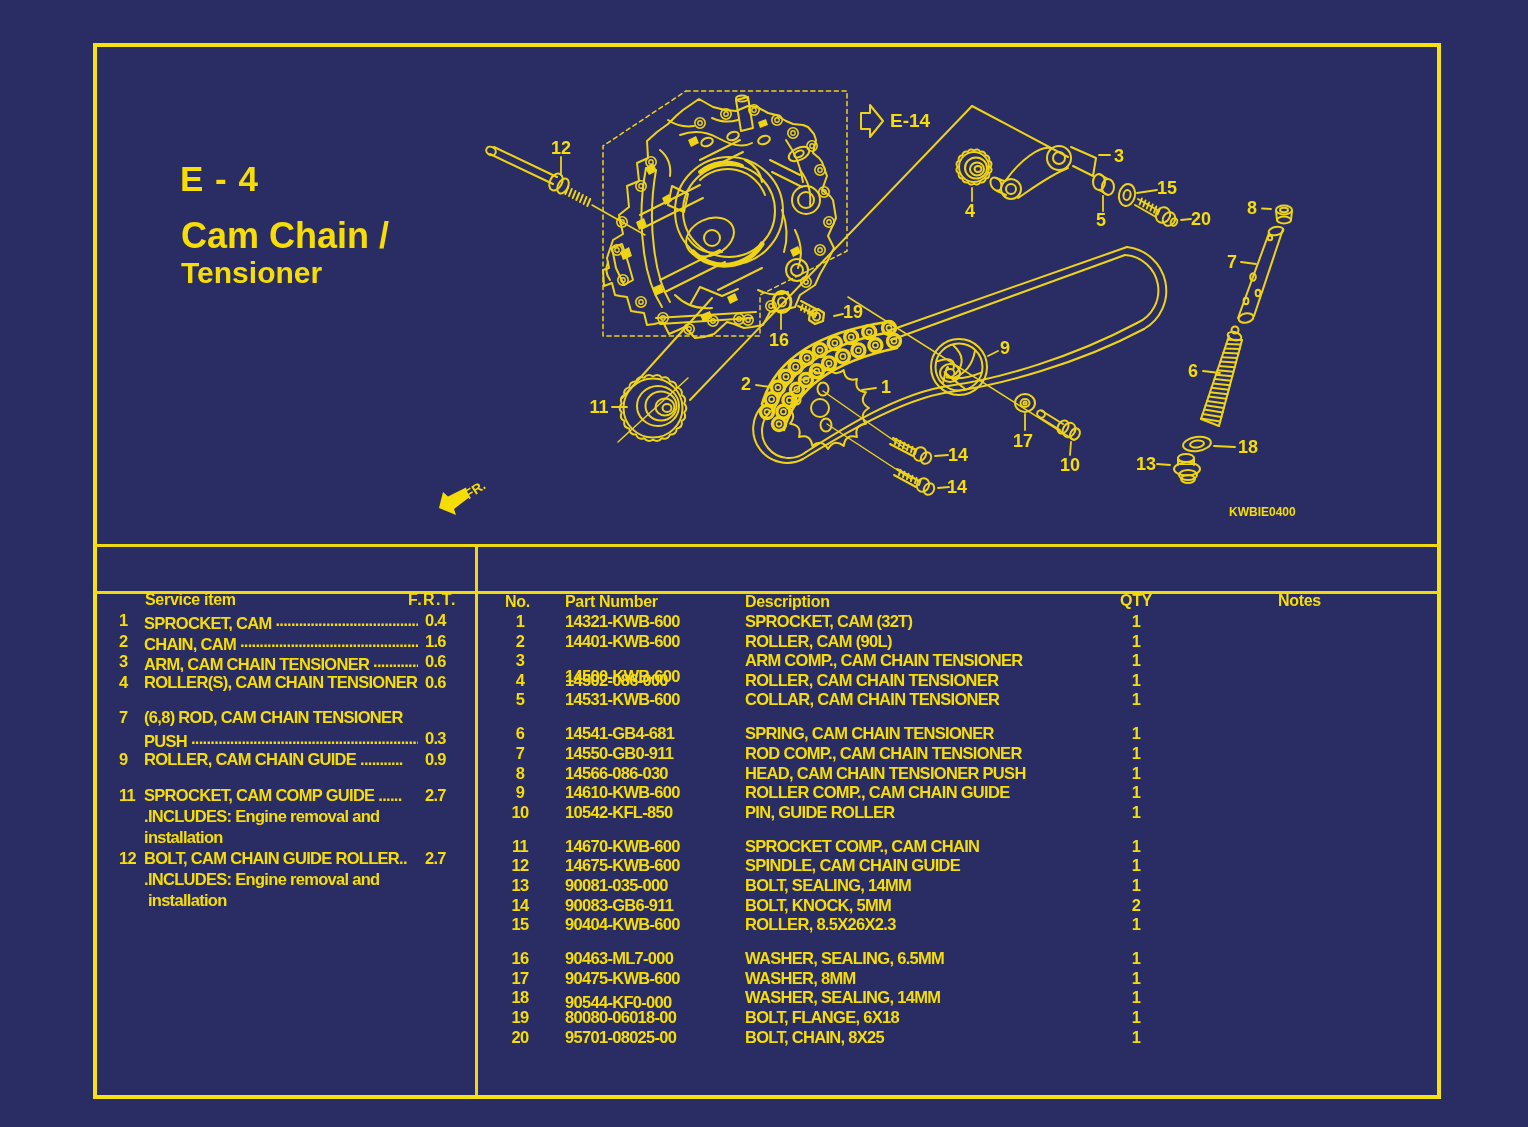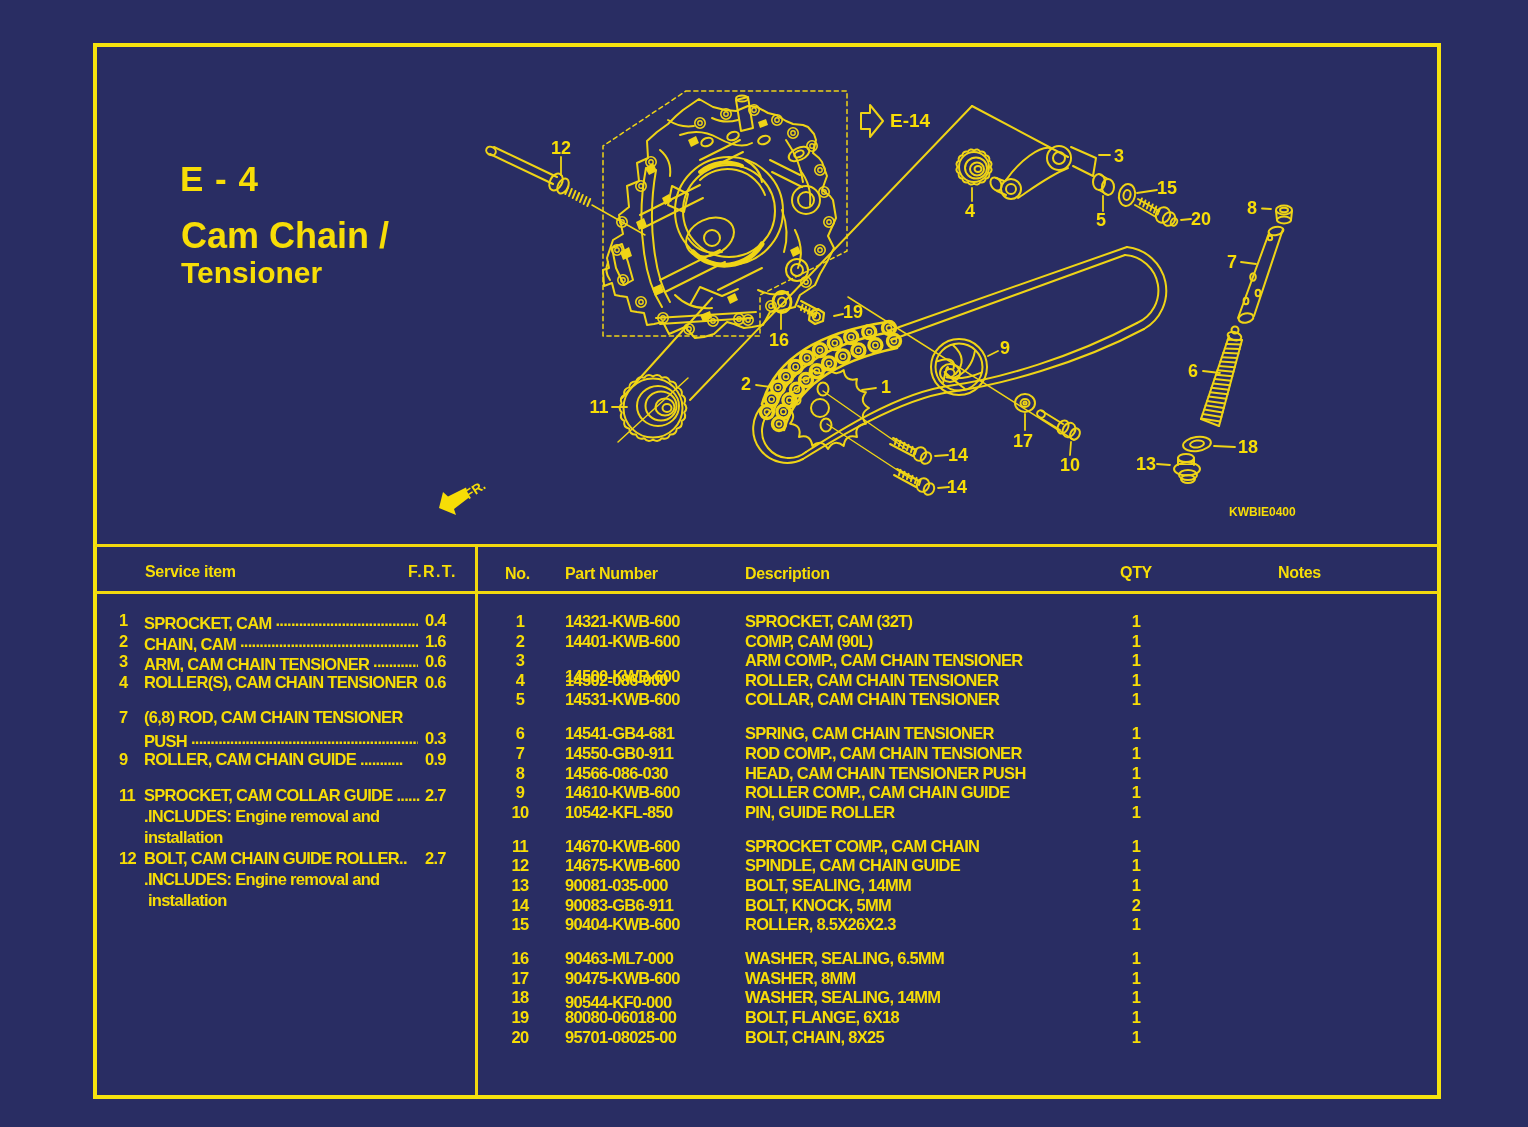--- a/index.html
+++ b/index.html
@@ -1,18 +1,18 @@
 <!DOCTYPE html>
 <html><head><meta charset="utf-8"><style>
 html,body{margin:0;padding:0}
 body{width:1528px;height:1127px;background:#292d63;position:relative;overflow:hidden;
  font-family:"Liberation Sans",sans-serif;}
 .t{position:absolute;color:#f7dd06;font-weight:bold;white-space:nowrap;}
 .row{font-size:16.5px;letter-spacing:-0.7px;line-height:1;}
-.hdr{font-size:16px;letter-spacing:-0.3px;}
+.hdr{font-size:16px;letter-spacing:-0.3px;margin-top:28px;}
 .ln{position:absolute;background:#f1d90f;}
 .dots{overflow:hidden;display:inline-block;vertical-align:baseline;}
 </style></head>
 <body>
 
 <div style="position:absolute;left:93px;top:43px;width:1348px;height:1056px;border:4.5px solid #f6e30e;box-sizing:border-box"></div>
 
 <div class="ln" style="left:95px;top:544px;width:1344px;height:3px"></div>
 <div class="ln" style="left:95px;top:591px;width:1344px;height:3px"></div>
 <div class="ln" style="left:475px;top:544px;width:3px;height:551px"></div>
@@ -42,36 +42,36 @@
 <div class="t row" style="left:144px;top:674px">ROLLER(S), CAM CHAIN TENSIONER</div>
 <div class="t row" style="left:425px;top:674px">0.6</div>
 <div class="t row" style="left:119px;top:709px">7</div>
 <div class="t row" style="left:144px;top:709px">(6,8) ROD, CAM CHAIN TENSIONER</div>
 <div class="t row" style="left:144px;top:730px;width:274px;overflow:hidden">PUSH <span class="dots">................................................................................</span></div>
 <div class="t row" style="left:425px;top:730px">0.3</div>
 <div class="t row" style="left:119px;top:751px">9</div>
 <div class="t row" style="left:144px;top:751px">ROLLER, CAM CHAIN GUIDE ...........</div>
 <div class="t row" style="left:425px;top:751px">0.9</div>
 <div class="t row" style="left:119px;top:787px">11</div>
-<div class="t row" style="left:144px;top:787px">SPROCKET, CAM COLLAR GUIDE ......</div>
+<div class="t row" style="left:144px;top:787px">SPROCKET, CAM COMP GUIDE ......</div>
 <div class="t row" style="left:425px;top:787px">2.7</div>
 <div class="t row" style="left:144px;top:808px">.INCLUDES: Engine removal and</div>
 <div class="t row" style="left:144px;top:829px">installation</div>
 <div class="t row" style="left:119px;top:850px">12</div>
 <div class="t row" style="left:144px;top:850px">BOLT, CAM CHAIN GUIDE ROLLER..</div>
 <div class="t row" style="left:425px;top:850px">2.7</div>
 <div class="t row" style="left:144px;top:871px">.INCLUDES: Engine removal and</div>
 <div class="t row" style="left:144px;top:892px">&nbsp;installation</div>
 <div class="t row" style="left:505px;top:613px;width:30px;text-align:center">1</div>
 <div class="t row" style="left:565px;top:613px">14321-KWB-600</div>
 <div class="t row" style="left:745px;top:613px">SPROCKET, CAM (32T)</div>
 <div class="t row" style="left:1122px;top:613px;width:28px;text-align:center">1</div>
 <div class="t row" style="left:505px;top:633px;width:30px;text-align:center">2</div>
 <div class="t row" style="left:565px;top:633px">14401-KWB-600</div>
-<div class="t row" style="left:745px;top:633px">COMP, CAM (90L)</div>
+<div class="t row" style="left:745px;top:633px">ROLLER, CAM (90L)</div>
 <div class="t row" style="left:1122px;top:633px;width:28px;text-align:center">1</div>
 <div class="t row" style="left:505px;top:652px;width:30px;text-align:center">3</div>
 <div class="t row" style="left:565px;top:668px">14500-KWB-600</div>
 <div class="t row" style="left:745px;top:652px">ARM COMP., CAM CHAIN TENSIONER</div>
 <div class="t row" style="left:1122px;top:652px;width:28px;text-align:center">1</div>
 <div class="t row" style="left:505px;top:672px;width:30px;text-align:center">4</div>
 <div class="t row" style="left:565px;top:672px">14502-086-000</div>
 <div class="t row" style="left:745px;top:672px">ROLLER, CAM CHAIN TENSIONER</div>
 <div class="t row" style="left:1122px;top:672px;width:28px;text-align:center">1</div>
 <div class="t row" style="left:505px;top:691px;width:30px;text-align:center">5</div>

